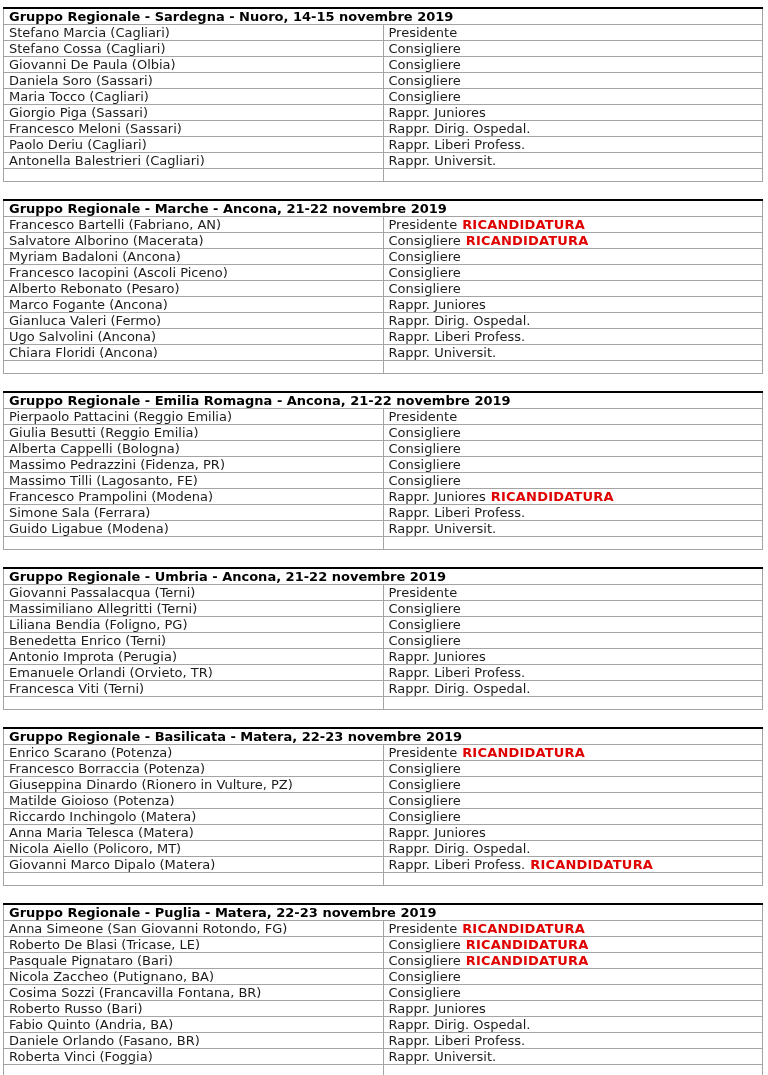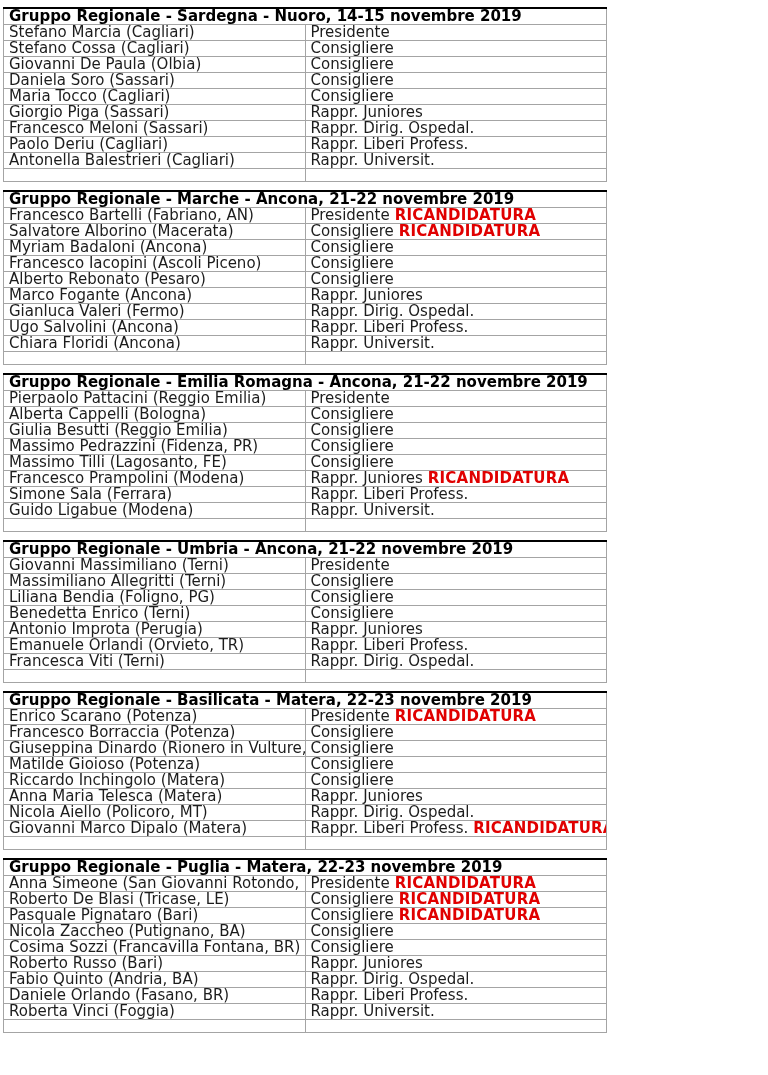--- a/index.html
+++ b/index.html
@@ -13,24 +13,24 @@
     height: 1075px;
     overflow: hidden;
     font-family: "DejaVu Sans", "Liberation Sans", sans-serif;
     color: #1c1c1c;
   }
   .page {
     padding: 7px 5px 0 3px;
   }
   table.group-table {
     border-collapse: collapse;
-    width: 604px;
+    width: 760px;
     table-layout: fixed;
-    margin: 0 0 8px 0;
-    font-size: 15px;
+    margin: 0 0 17px 0;
+    font-size: 13px;
   }
   table.group-table td {
     border: 1px solid #a4a4a4;
     padding: 1px 4px 1px 5px;
     height: 13px;
     line-height: 13px;
     white-space: nowrap;
     overflow: hidden;
     vertical-align: middle;
   }
@@ -175,26 +175,26 @@
       <tr class="header-row">
         <td class="header-cell" colspan="2">Gruppo Regionale - Emilia Romagna - Ancona, 21-22 novembre 2019</td>
       </tr>
 
   <tr class="data-row">
     <td class="name-cell">Pierpaolo Pattacini (Reggio Emilia)</td>
     <td class="role-cell"><span class="role-text">Presidente</span></td>
   </tr>
 
   <tr class="data-row">
+    <td class="name-cell">Giulia Besutti (Reggio Emilia)</td>
+    <td class="role-cell"><span class="role-text">Consigliere</span></td>
+  </tr>
+
+  <tr class="data-row">
     <td class="name-cell">Alberta Cappelli (Bologna)</td>
-    <td class="role-cell"><span class="role-text">Consigliere</span></td>
-  </tr>
-
-  <tr class="data-row">
-    <td class="name-cell">Giulia Besutti (Reggio Emilia)</td>
     <td class="role-cell"><span class="role-text">Consigliere</span></td>
   </tr>
 
   <tr class="data-row">
     <td class="name-cell">Massimo Pedrazzini (Fidenza, PR)</td>
     <td class="role-cell"><span class="role-text">Consigliere</span></td>
   </tr>
 
   <tr class="data-row">
     <td class="name-cell">Massimo Tilli (Lagosanto, FE)</td>
@@ -224,21 +224,21 @@
 </tbody>
   </table>
 
   <table class="group-table">
     <tbody>
       <tr class="header-row">
         <td class="header-cell" colspan="2">Gruppo Regionale - Umbria - Ancona, 21-22 novembre 2019</td>
       </tr>
 
   <tr class="data-row">
-    <td class="name-cell">Giovanni Massimiliano (Terni)</td>
+    <td class="name-cell">Giovanni Passalacqua (Terni)</td>
     <td class="role-cell"><span class="role-text">Presidente</span></td>
   </tr>
 
   <tr class="data-row">
     <td class="name-cell">Massimiliano Allegritti (Terni)</td>
     <td class="role-cell"><span class="role-text">Consigliere</span></td>
   </tr>
 
   <tr class="data-row">
     <td class="name-cell">Liliana Bendia (Foligno, PG)</td>

